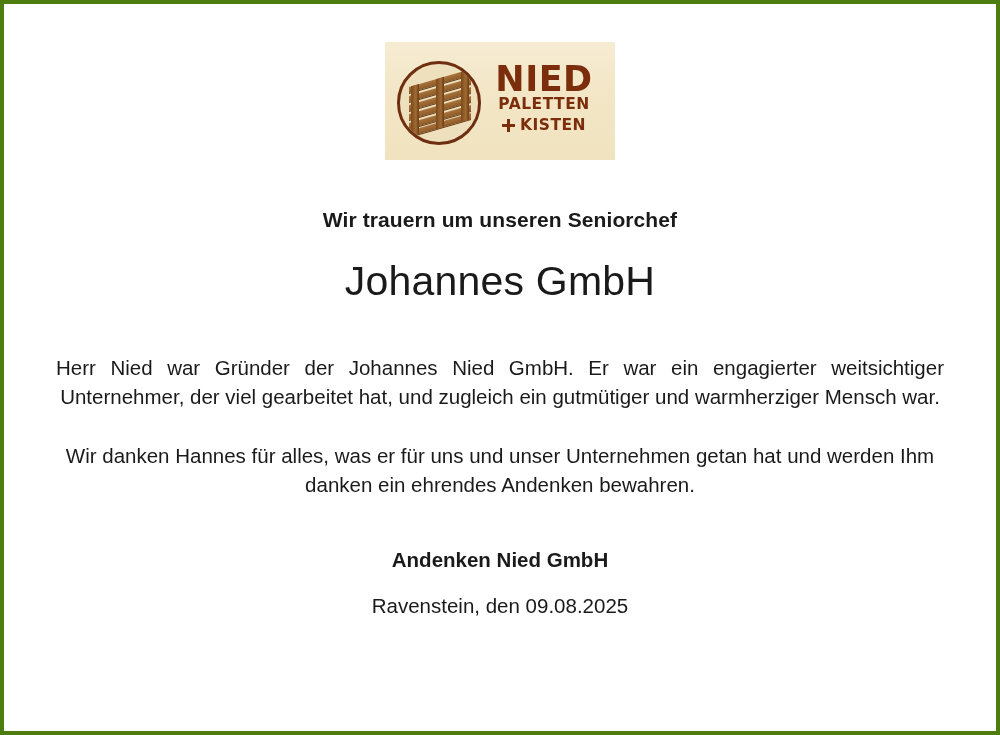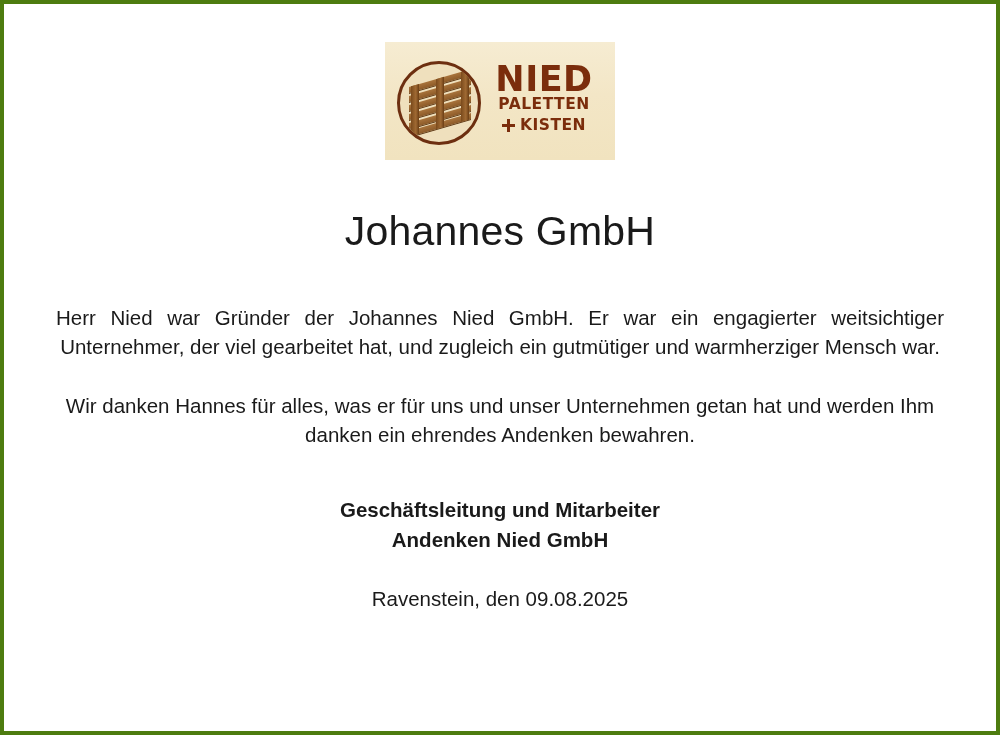--- a/index.html
+++ b/index.html
@@ -149,21 +149,21 @@
     font-size: 20.5px;
     font-weight: 700;
     line-height: 1.45;
     text-align: center;
     margin-top: 16px;
   }
   .place {
     font-size: 20.5px;
     font-weight: 400;
     text-align: center;
-    margin-top: 32px;
+    margin-top: 19px;
   }
 </style>
 </head>
 <body>
 
 <div class="notice">
 
   <div class="logo">
     <div class="logo-mark">
       <div class="pallet">
@@ -181,27 +181,27 @@
     <div class="logo-text">
       <div class="logo-nied">NIED</div>
       <div class="logo-sub1">PALETTEN</div>
       <div class="logo-sub2">
         <span class="cross"></span>
         <span>KISTEN</span>
       </div>
     </div>
   </div>
 
+  <div class="lead">Wir trauern um unseren Seniorchef</div>
 
   <div class="name">Johannes GmbH</div>
 
   <p class="para first">Herr Nied war Gründer der Johannes Nied GmbH. Er war ein engagierter weitsichtiger Unternehmer, der viel gearbeitet hat, und zugleich ein gutmütiger und warmherziger Mensch war.</p>
 
   <p class="para">Wir danken Hannes für alles, was er für uns und unser Unternehmen getan hat und werden Ihm danken ein ehrendes Andenken bewahren.</p>
 
   <div class="closing">
-    <div>Geschäftsleitung und Mitarbeiter</div>
     <div>Andenken Nied GmbH</div>
   </div>
 
   <div class="place">Ravenstein, den 09.08.2025</div>
 
 </div>
 
 </body></html>

